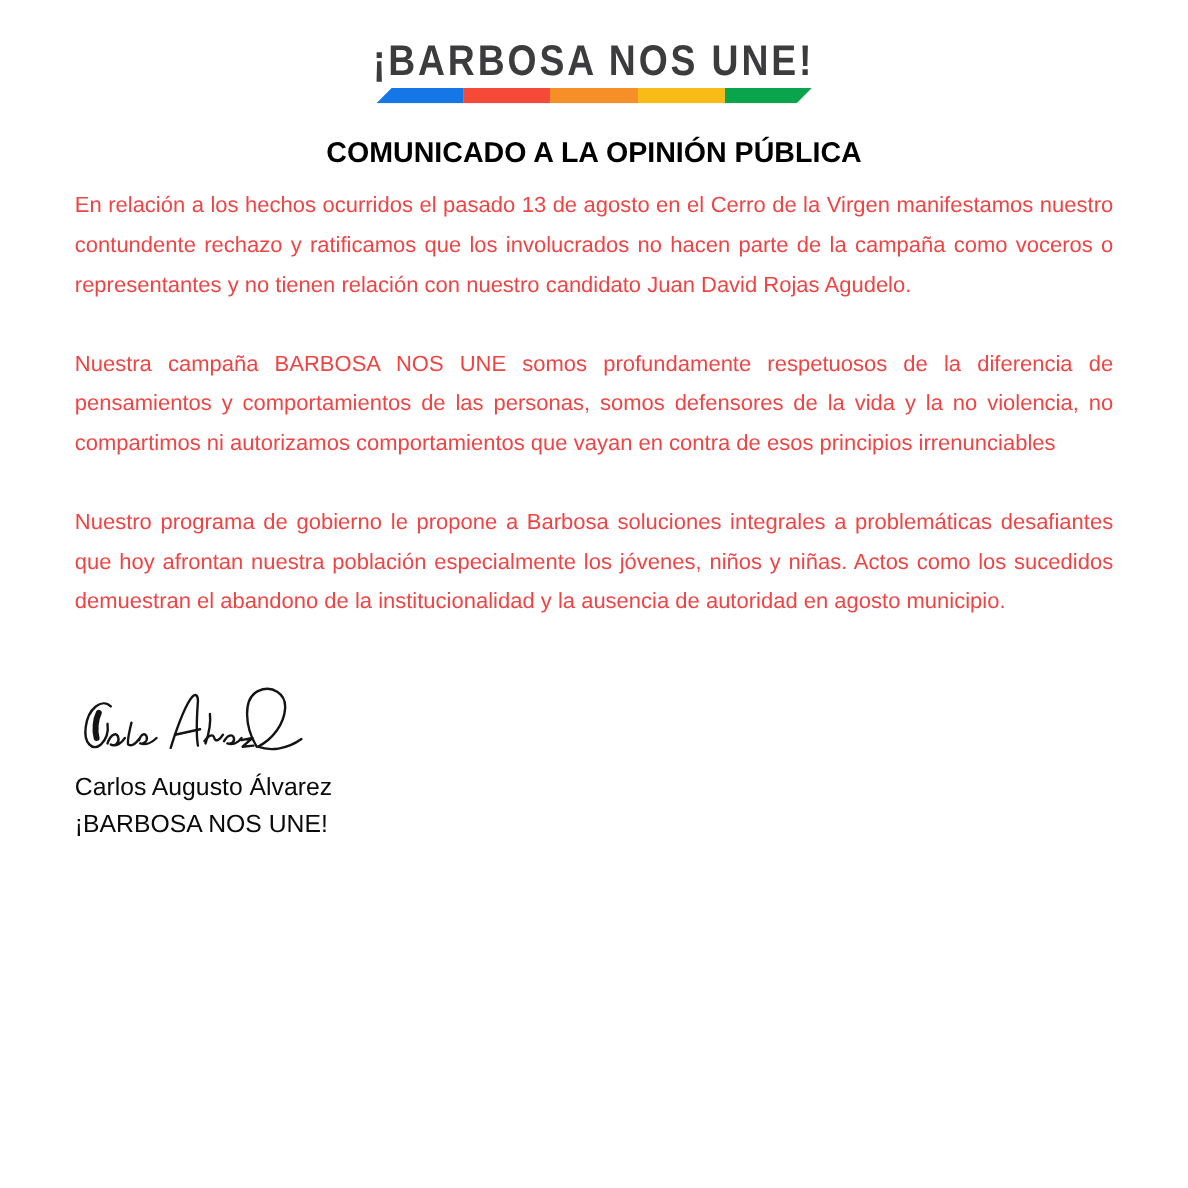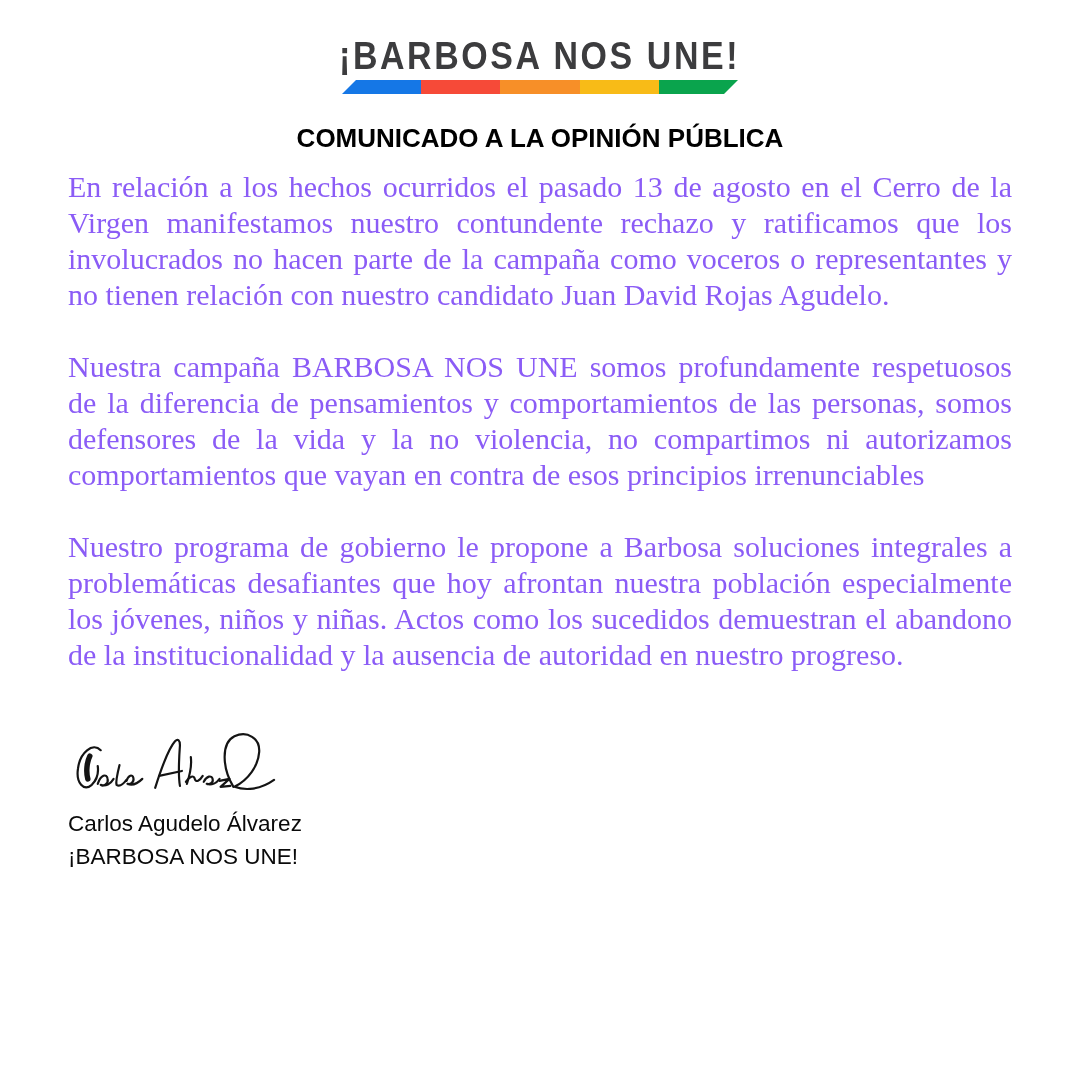--- a/index.html
+++ b/index.html
@@ -39,26 +39,25 @@
   .doc-title {
     margin-top: 29px;
     text-align: center;
     font-size: 26px;
     font-weight: bold;
     line-height: 30px;
     color: #000000;
   }
   .doc-body { margin-top: 16px; }
   .doc-body p {
-    font-size: 30px;
+    font-size: 20px;
     line-height: 36px;
     text-align: justify;
-    color: #8b5cf6;
+    color: #ef4444;
     margin-bottom: 36px;
-    font-family: Liberation Serif, serif;
   }
   .doc-body p:last-child { margin-bottom: 0; }
   .signature-block { margin-top: 56px; }
   .signature-svg { display: block; margin-left: 2px; }
   .sig-line {
     font-size: 22.5px;
     line-height: 33px;
     color: #0a0a0a;
   }
 </style>
@@ -76,21 +75,21 @@
       <div class="stripe-seg" style="background: rgb(248, 187, 23);"></div>
       <div class="stripe-seg" style="background: rgb(10, 164, 77);"></div>
     </div>
   </header>
 
   <h1 class="doc-title">COMUNICADO A LA OPINIÓN PÚBLICA</h1>
 
   <main class="doc-body">
     <p>En relación a los hechos ocurridos el pasado 13 de agosto en el Cerro de la Virgen manifestamos nuestro contundente rechazo y ratificamos que los involucrados no hacen parte de la campaña como voceros o representantes y no tienen relación con nuestro candidato Juan David Rojas Agudelo.</p>
     <p>Nuestra campaña BARBOSA NOS UNE somos profundamente respetuosos de la diferencia de pensamientos y comportamientos de las personas, somos defensores de la vida y la no violencia, no compartimos ni autorizamos comportamientos que vayan en contra de esos principios irrenunciables</p>
-    <p>Nuestro programa de gobierno le propone a Barbosa soluciones integrales a problemáticas desafiantes que hoy afrontan nuestra población especialmente los jóvenes, niños y niñas. Actos como los sucedidos demuestran el abandono de la institucionalidad y la ausencia de autoridad en nuestro progreso.</p>
+    <p>Nuestro programa de gobierno le propone a Barbosa soluciones integrales a problemáticas desafiantes que hoy afrontan nuestra población especialmente los jóvenes, niños y niñas. Actos como los sucedidos demuestran el abandono de la institucionalidad y la ausencia de autoridad en agosto municipio.</p>
   </main>
 
   <footer class="signature-block">
     <svg class="signature-svg" width="208" height="78" viewBox="0 0 210 78">
       <g stroke="#141414" stroke-width="2.2" fill="none" stroke-linecap="round" stroke-linejoin="round">
 
         <path d="M 31,21 C 23,13 10,23 8,40 C 6,54 14,63 22,56 C 27,51 29,44 28,37"></path>
         <path d="M 20,27 C 17,33 16,43 18,50" stroke-width="5.5"></path>
 
         <path d="M 28,55 C 31,46 37,44 38,50 C 39,55 34,58 31,56 C 36,58 41,55 44,50"></path>
@@ -103,17 +102,17 @@
         <path d="M 118,55 C 121,46 123,36 122,28"></path>
         <path d="M 117,53 C 121,47 125,46 126,50 C 127,54 131,52 134,47"></path>
 
         <path d="M 135,53 C 138,47 143,46 144,50 C 145,54 141,56 138,55 C 143,57 148,54 151,50"></path>
 
         <path d="M 151,52 L 161,50 L 152,58 L 162,57"></path>
 
         <path d="M 165,58 C 154,40 152,14 166,7 C 179,1 192,9 191,23 C 190,37 180,51 166,58 C 177,62 192,61 206,51"></path>
       </g>
     </svg>
-    <div class="sig-line">Carlos Agudelo Álvarez</div>
+    <div class="sig-line">Carlos Augusto Álvarez</div>
     <div class="sig-line">¡BARBOSA NOS UNE!</div>
   </footer>
 
 </div>
 
 </body></html>

